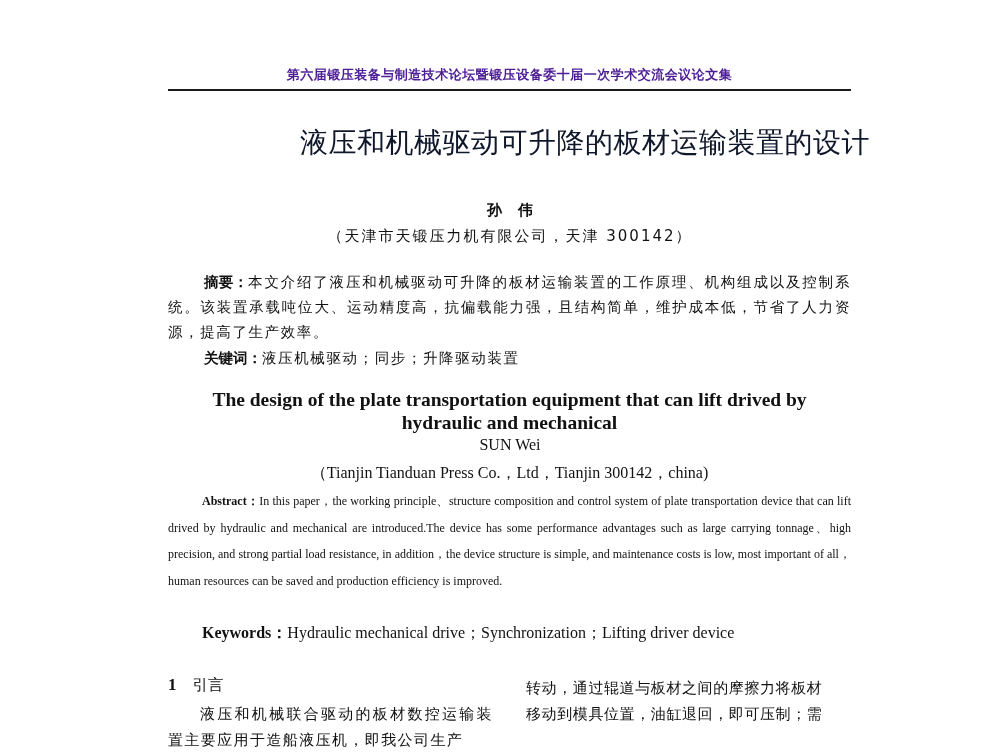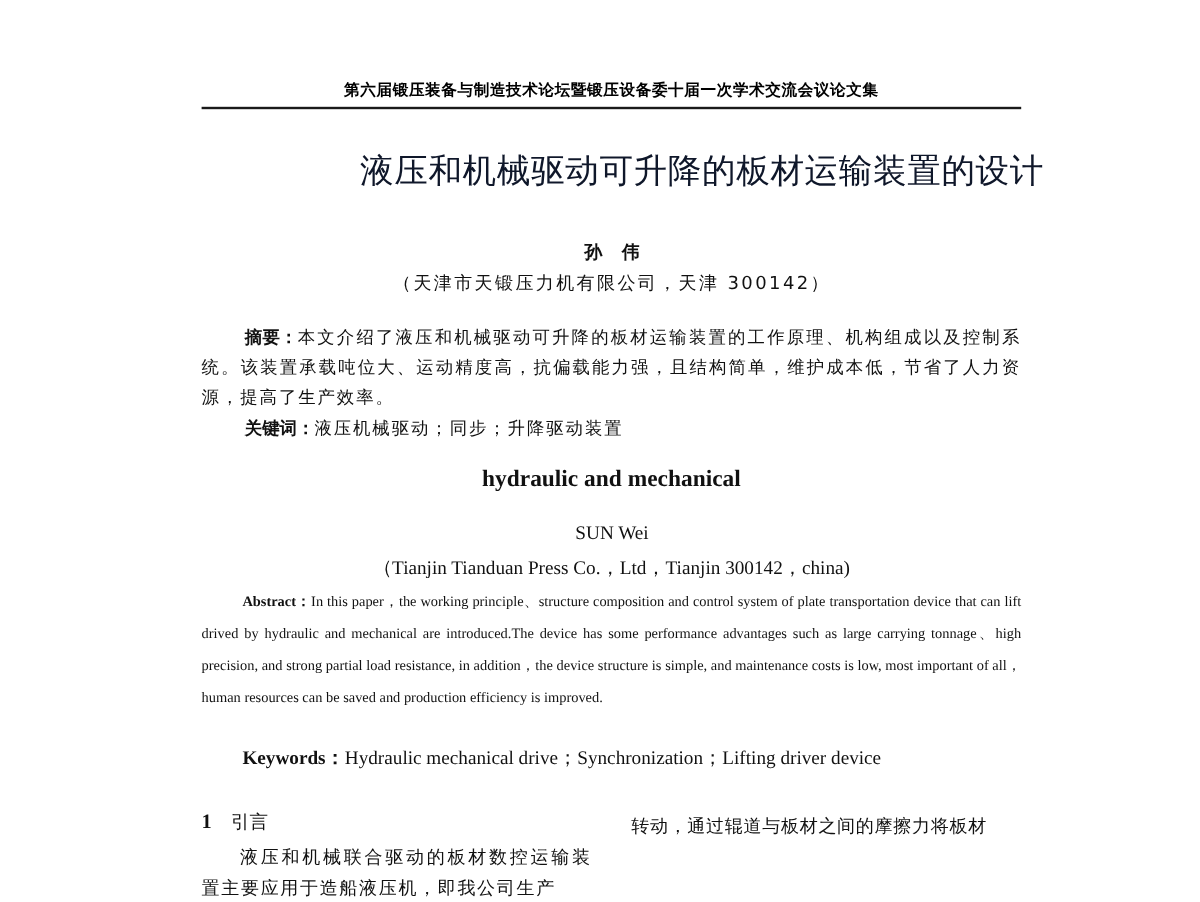--- a/index.html
+++ b/index.html
@@ -17,21 +17,21 @@
     }
     .abs { position: absolute; }
 
     .running-header {
       left: 168px; width: 683px; top: 66px;
       text-align: center;
       font-family: "DejaVu Serif", serif;
       font-weight: bold;
       font-size: 13px;
       letter-spacing: 0.5px;
-      color: #000000;
+      color: #4c1d95;
     }
     .header-rule {
       left: 168px; width: 683px; top: 89px;
       height: 0;
       border-top: 2px solid #1a1a1a;
     }
 
     .cn-title {
       left: 150px; width: 720px; top: 124px;
       text-align: right;
@@ -163,20 +163,21 @@
 
 <div class="abs cn-abstract">
   <span class="label">摘要：</span><span>本文介绍了液压和机械驱动可升降的板材运输装置的工作原理、机构组成以及控</span><span>制系统。该装置承载吨位大、运动精度高，抗偏载能力强，且结构简单，维护成本低，节省</span><span>了人力资源，提高了生产效率。</span>
 </div>
 
 <div class="abs cn-keywords">
   <span class="label">关键词：</span><span>液压机械驱动；同步；升降驱动装置</span>
 </div>
 
 <div class="abs en-title">
+  <span class="line">The design of the plate transportation equipment that can lift drived by</span>
   <span class="line">hydraulic and mechanical</span>
 </div>
 <div class="abs en-author">SUN Wei</div>
 <div class="abs en-affil">（Tianjin Tianduan Press Co.，Ltd，Tianjin 300142，china)</div>
 
 <div class="abs en-abstract">
   <span class="label">Abstract：</span><span>In this paper，the working principle、structure composition and control system of</span>
   <span>plate transportation device that can lift drived by hydraulic and mechanical are introduced.The</span>
   <span>device has some performance advantages such as large carrying tonnage、high precision, and</span>
   <span>strong partial load resistance, in addition，the device structure is simple, and maintenance costs is</span>
@@ -190,13 +191,14 @@
 <div class="abs section-heading">
   <span class="num">1</span><span>引言</span>
 </div>
 
 <div class="abs col-left">
   <span>液压和机械联合驱动的板材数控运输</span><span>装置主要应用于造船液压机，即我公司生产</span>
 </div>
 
 <div class="abs col-right">
   <span class="line">转动，通过辊道与板材之间的摩擦力将板材</span>
+  <span class="line">移动到模具位置，油缸退回，即可压制；需</span>
 </div>
 
 </body></html>

